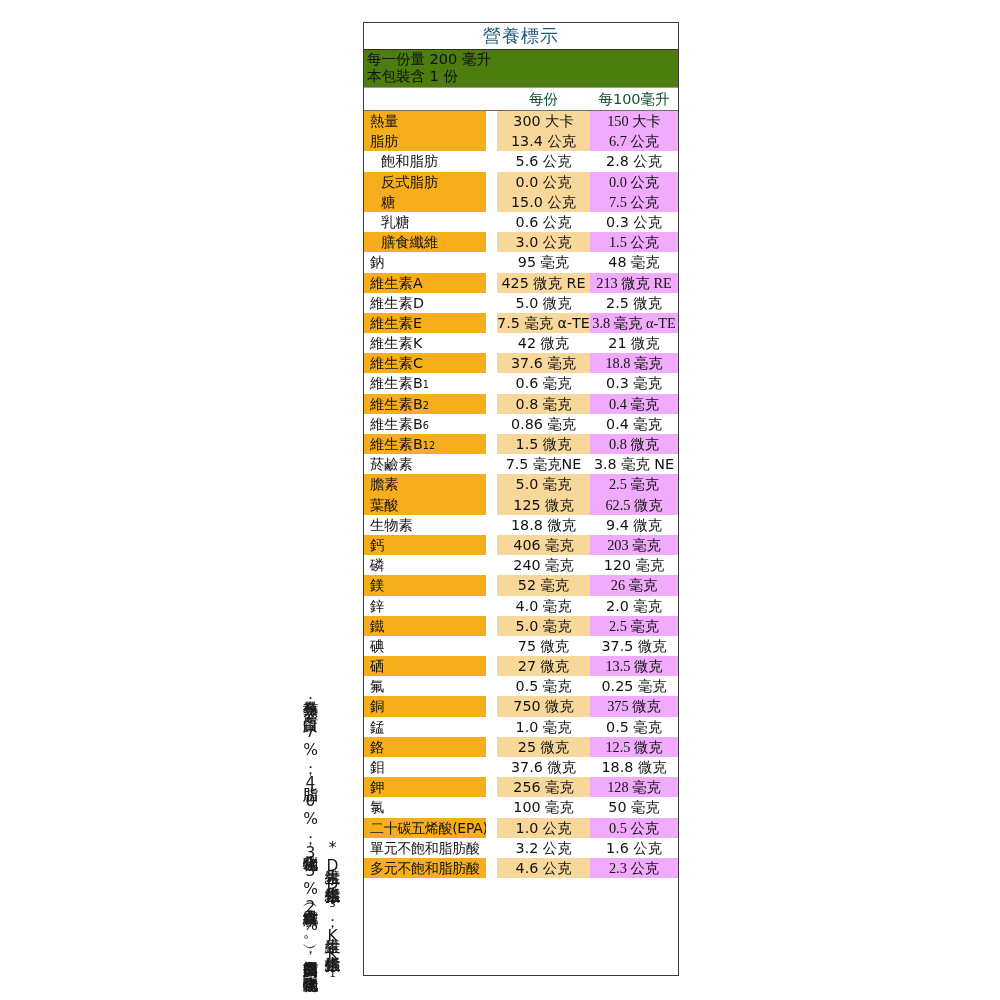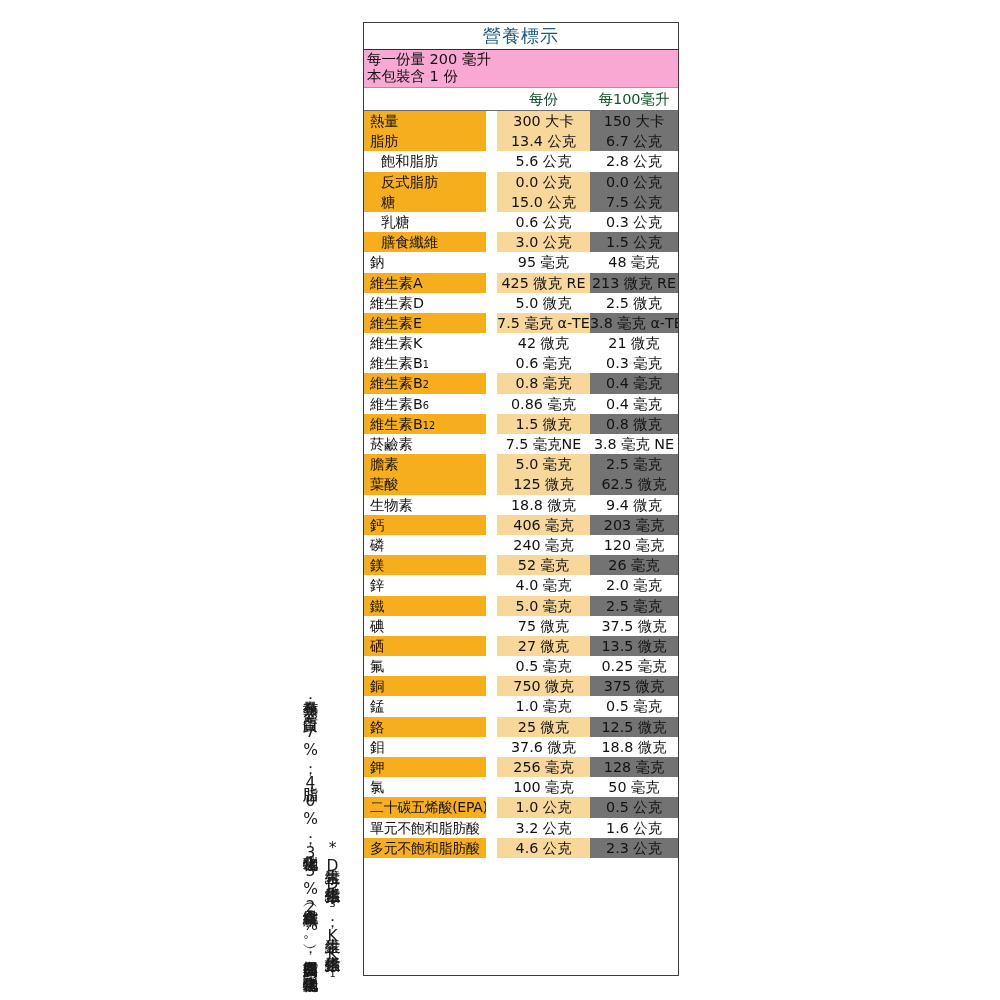--- a/index.html
+++ b/index.html
@@ -54,21 +54,21 @@
   }
   #title-row .title-text {
     font-size:18px;
     color:#1d5c80;
     letter-spacing:1px;
     font-weight:400;
   }
 
   
   #serving-block {
-    background:#f9a8d4;
+    background:#4d7c0f;
     padding:1px 0 2px 3px;
     border-bottom:1px solid #9a9a9a;
   }
   #serving-block div {
     font-size:14.5px;
     line-height:17px;
     color:#111;
     white-space:nowrap;
   }
 
@@ -104,21 +104,21 @@
   
   .data-row.plain .c-label { background:#ffffff; }
   .data-row.plain .c-sep   { background:#ffffff; }
   .data-row.plain .c-mid   { background:#ffffff; }
   .data-row.plain .c-right { background:#ffffff; }
 
   
   .data-row.shade .c-label { background:#F7AE1C; }
   .data-row.shade .c-sep   { background:#ffffff; }
   .data-row.shade .c-mid   { background:#F8D79B; }
-  .data-row.shade .c-right { background:#737373; }
+  .data-row.shade .c-right { background:#f0abfc;font-family:Liberation Serif, serif; }
   sub { font-size:.68em; vertical-align:baseline; }
 </style>
 </head>
 <body>
 
 <div id="side-note">
   <div class="vline" id="vline-1">*維生素D係指維生素D₃；維生素K係指維生素K₁</div>
   <div class="vline" id="vline-2">熱量分布：蛋白質27%；脂肪40%；碳水化合物33%（含膳食纖維2%）。提高蛋白質與脂肪，降低碳水化合物。</div>
 </div>
 
@@ -206,20 +206,26 @@
         <div class="c-sep"></div>
         <div class="c-mid">7.5 毫克 α-TE</div>
         <div class="c-right">3.8 毫克 α-TE</div>
       </div>
       <div class="row data-row plain">
         <div class="c-label">維生素K</div>
         <div class="c-sep"></div>
         <div class="c-mid">42 微克</div>
         <div class="c-right">21 微克</div>
       </div>
+      <div class="row data-row shade">
+        <div class="c-label">維生素C</div>
+        <div class="c-sep"></div>
+        <div class="c-mid">37.6 毫克</div>
+        <div class="c-right">18.8 毫克</div>
+      </div>
       <div class="row data-row plain">
         <div class="c-label">維生素B<sub>1</sub></div>
         <div class="c-sep"></div>
         <div class="c-mid">0.6 毫克</div>
         <div class="c-right">0.3 毫克</div>
       </div>
       <div class="row data-row shade">
         <div class="c-label">維生素B<sub>2</sub></div>
         <div class="c-sep"></div>
         <div class="c-mid">0.8 毫克</div>

